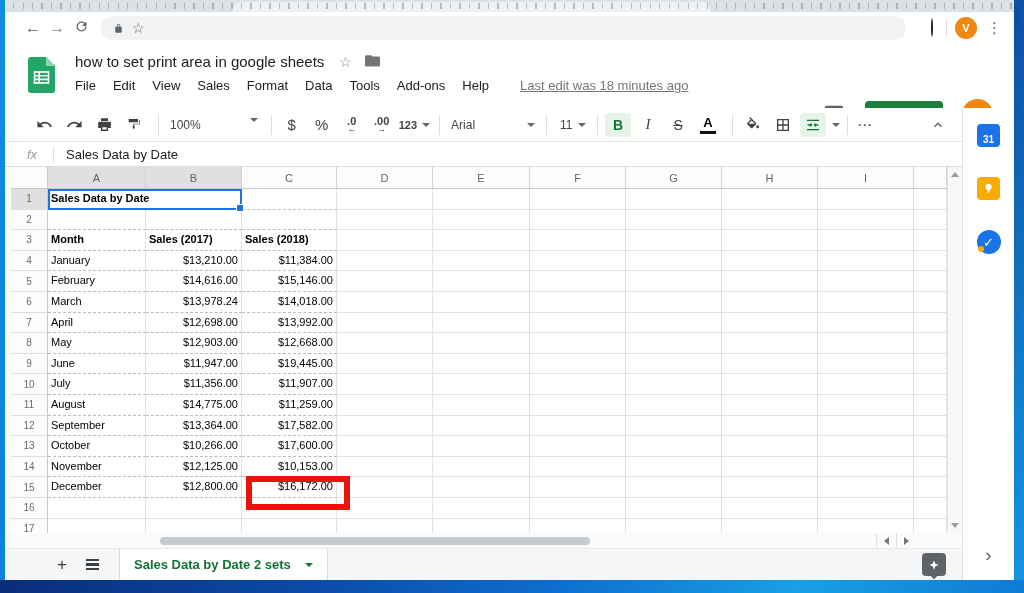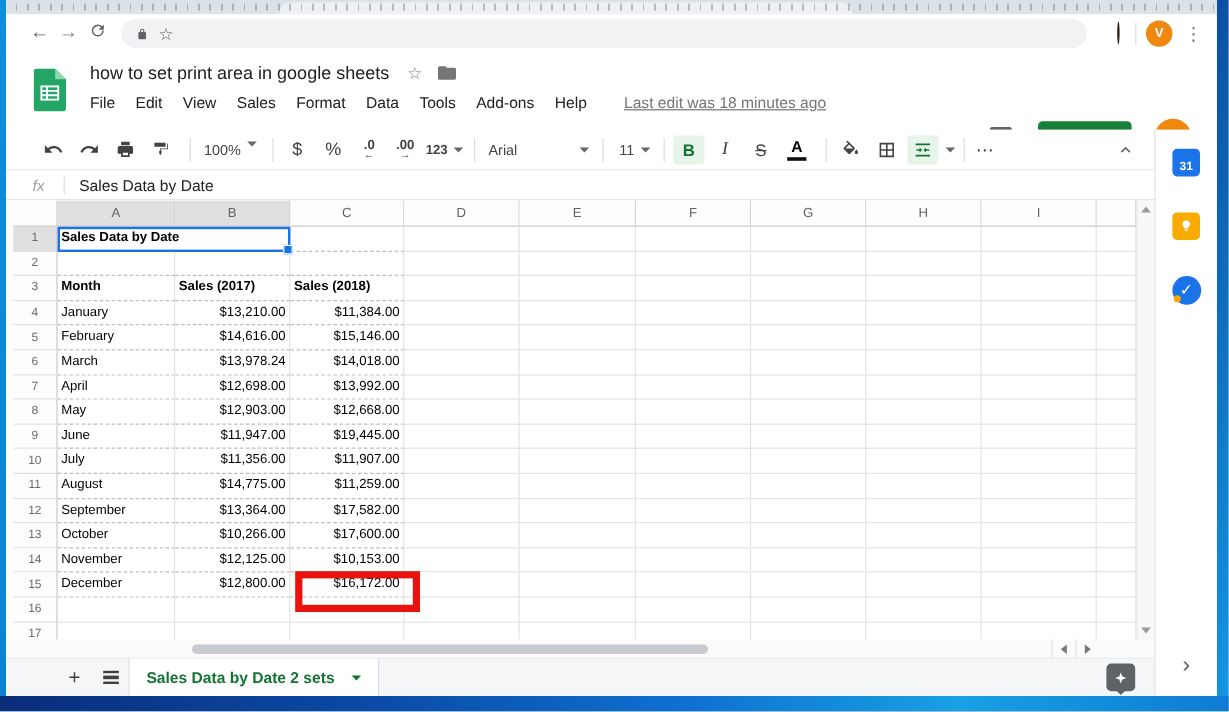--- a/index.html
+++ b/index.html
@@ -60,21 +60,21 @@
 
   
   .toolbar { position:absolute; left:0; top:108px; width:957px; height:34px; background:#fff;
       border-bottom:1px solid #e3e3e3; display:flex; align-items:center; padding-left:26px; }
   .tb-ic { width:26px; height:24px; display:flex; align-items:center; justify-content:center;
       margin-right:4px; color:#424242; font-size:15px; border-radius:3px; flex:none; }
   .tb-div { width:1px; height:20px; background:#dadce0; margin:0 7px; flex:none; }
   .tb-txt { font-size:12px; color:#444; }
   .caret { width:0; height:0; border-left:4px solid transparent; border-right:4px solid transparent;
       border-top:4px solid #666; display:inline-block; margin-left:5px; }
-  .tb-zoom { display:flex; align-items:flex-start; padding:0 4px; margin-right:2px; }
+  .tb-zoom { display:flex; align-items:flex-start; padding:0 4px; margin-right:2px;gap:44px; }
   .dec-ic { display:flex; flex-direction:column; align-items:center; line-height:9px; font-size:11px;
       font-weight:bold; color:#424242; width:26px; margin-right:4px; }
   .dec-ic .mini { font-size:9px; font-weight:normal; line-height:7px; }
   .tb-123 { font-size:11px; font-weight:bold; color:#424242; display:flex; align-items:center; margin-right:2px;}
   .tb-font { width:92px; display:flex; align-items:center; justify-content:space-between; padding:0 4px; }
   .tb-size { width:36px; display:flex; align-items:center; justify-content:space-between; padding:0 6px; }
   .tb-bold { font-weight:bold; font-size:14px; color:#137333; background:#e6f4ea; }
   .tb-italic { font-style:italic; font-family:"Liberation Serif", serif; font-size:15px; }
   .tb-strike { text-decoration:line-through; font-size:14px; }
   .tb-color { font-size:13px; font-weight:bold; border-bottom:3px solid #111; height:19px; width:16px;
@@ -132,21 +132,21 @@
 
   
   .tabbar { position:absolute; left:0; top:548px; width:957px; height:32px; background:#f5f6f7;
       border-top:1px solid #e8eaed; display:flex; align-items:stretch; }
   .tb-plus { width:30px; margin-left:42px; font-size:17px; color:#3c4043; display:flex; align-items:center; justify-content:center; }
   .tb-burger { width:30px; display:flex; align-items:center; justify-content:center; }
   .burger { width:13px; height:11px; border-top:2.5px solid #3c4043; border-bottom:2.5px solid #3c4043; position:relative; }
   .burger::after { content:""; position:absolute; left:0; top:2.2px; width:13px; height:2.5px; background:#3c4043; }
   .sheet-tab { display:flex; align-items:center; gap:9px; padding:0 14px; font-size:13px; }
   .sheet-tab.active { background:#fff; border-left:1px solid #dadce0; border-right:1px solid #dadce0;
-      color:#137333; font-weight:bold; }
+      color:#137333; font-weight:bold; margin-left:12px; }
   .sheet-tab.active .caret { border-top-color:#137333; }
   .sheet-tab.inactive { color:#80868b; border-right:1px solid #dadce0; }
   .sheet-tab.inactive .caret { border-top-color:#80868b; }
   .explore-btn { position:absolute; left:917px; top:4px; width:24px; height:23px; background:#5f6368;
       border-radius:4px; display:flex; align-items:center; justify-content:center; }
   .explore-btn::after { content:""; position:absolute; bottom:-2px; left:9px; width:6px; height:6px;
       background:#5f6368; transform:rotate(45deg); }
 
   
   .sidepanel { position:absolute; left:957px; top:108px; width:52px; height:472px; background:#fff;

